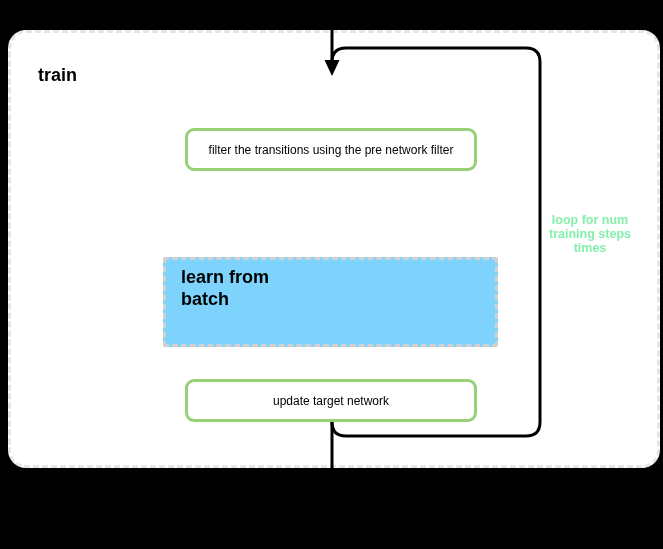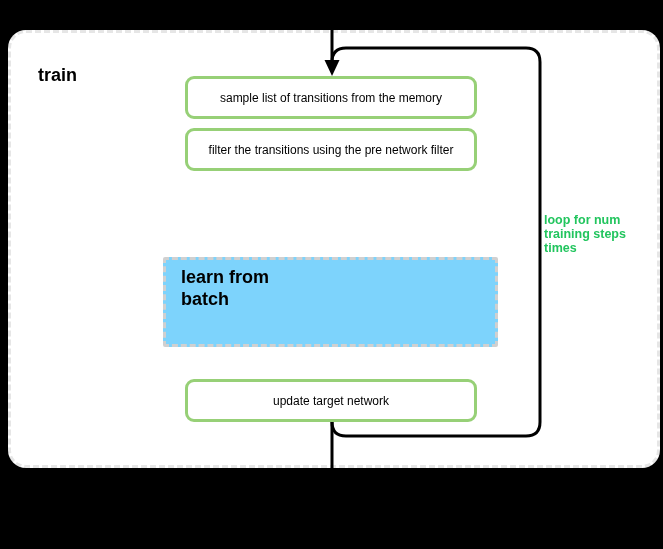--- a/index.html
+++ b/index.html
@@ -79,24 +79,25 @@
     line-height: 22px;
     color: #000000;
     white-space: pre-line;
     z-index: 3;
   }
   .loop-label {
     position: absolute;
     left: 544px;
     top: 213px;
     width: 92px;
+    text-align: center;
     font-size: 12.5px;
     font-weight: bold;
     line-height: 14px;
-    color: #22c55e;
+    color: #86efac;
     white-space: pre-line;
     z-index: 3;
   }
 </style>
 </head>
 <body>
 
 <div class="stage">
 
   <div class="container"></div>
@@ -107,21 +108,20 @@
 
     <line x1="332" y1="30" x2="332" y2="62" stroke="#000000" stroke-width="3"></line>
 
     <polygon points="324.5,60 339.5,60 332,76" fill="#000000"></polygon>
 
     <path d="M 332 62 Q 332 48 346 48 L 526 48 Q 540 48 540 62 L 540 422 Q 540 436 526 436 L 346 436 Q 332 436 332 422" fill="none" stroke="#000000" stroke-width="3"></path>
 
     <line x1="332" y1="404" x2="332" y2="470" stroke="#000000" stroke-width="3"></line>
   </svg>
 
-  <div class="step step-1">sample list of transitions from the memory</div>
 
   <div class="step step-2">filter the transitions using the pre network filter</div>
 
 
   <div class="subprocess">learn from
 batch</div>
 
   <div class="step step-final">update target network</div>
 
   <div class="loop-label">loop for num

